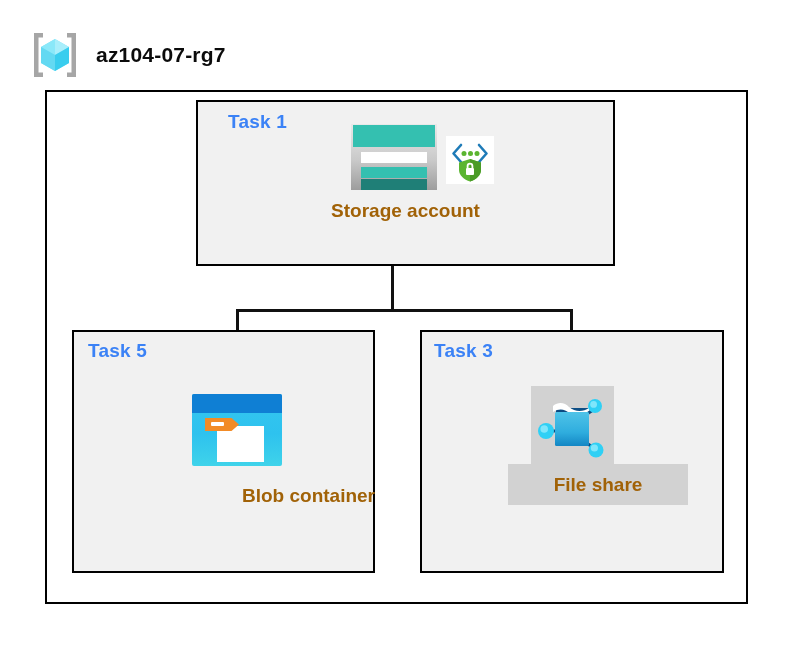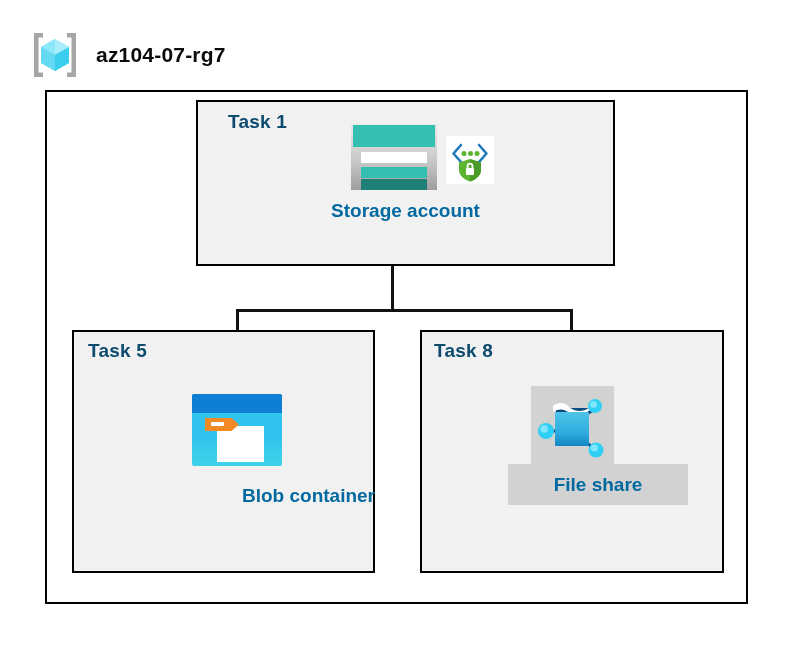--- a/index.html
+++ b/index.html
@@ -16,22 +16,22 @@
   #rg-header{position:absolute;left:28px;top:24px;width:340px;height:62px;display:flex;align-items:center;gap:14px;}
   #rg-icon{width:54px;height:54px;position:relative;flex:0 0 auto;}
   #rg-title{font-size:21px;font-weight:bold;color:#0b0b0b;letter-spacing:.2px;white-space:nowrap;}
 
   
   #rg-frame{position:absolute;left:45px;top:90px;width:703px;height:514px;
             border:2.5px solid #000000;background:#ffffff;box-sizing:border-box;}
 
   
   .task-box{position:absolute;background:#f1f1f1;border:2.5px solid #000000;box-sizing:border-box;}
-  .task-label{position:absolute;font-size:19px;font-weight:bold;color:#0c4a6e;letter-spacing:.2px;}
-  .node-label{position:absolute;font-size:19px;font-weight:bold;color:#0369a1;text-align:center;white-space:nowrap;}
+  .task-label{position:absolute;font-size:19px;font-weight:bold;color:#3b82f6;letter-spacing:.2px;}
+  .node-label{position:absolute;font-size:19px;font-weight:bold;color:#a16207;text-align:center;white-space:nowrap;}
 
   #box-task1{left:196px;top:100px;width:419px;height:166px;}
   #label-task1{left:228px;top:111px;}
   #box-task2{left:72px;top:330px;width:303px;height:243px;}
   #label-task2{left:88px;top:340px;}
   #box-task3{left:420px;top:330px;width:304px;height:243px;}
   #label-task3{left:434px;top:340px;}
 
   
   .conn{position:absolute;background:#111111;}
@@ -135,21 +135,21 @@
     <div class="bl-body"></div>
     <div class="bl-title"></div>
     <div class="bl-doc"></div>
     <div class="bl-tab"></div>
     <div class="bl-tab-slot"></div>
   </div>
 
   <div class="node-label" id="label-blob">Blob container</div>
 
   <div class="task-box" id="box-task3"></div>
-  <div class="task-label" id="label-task3">Task 8</div>
+  <div class="task-label" id="label-task3">Task 3</div>
 
   <div id="fs-hl-icon"></div>
   <div id="fs-hl-label"></div>
 
   <div id="icon-fileshare">
     <svg width="83" height="78" viewBox="0 0 83 78" xmlns="http://www.w3.org/2000/svg">
       <path d="M26 22 L57 22 L57 30 L26 30 Z" fill="#0f4f86"></path>
       <path d="M25 22 L36 22 L40 27 L57 27 L57 33 L25 33 Z" fill="#0d4a80"></path>
       <path d="M22 20 C28 15 34 17 38 21 C44 26 52 26 58 22 L58 28 C52 32 44 32 38 27 C34 23 28 22 22 26 Z" fill="#ffffff"></path>
       <path d="M62 24 L56 28" stroke="#0d4a80" stroke-width="3.2" stroke-linecap="round"></path>

